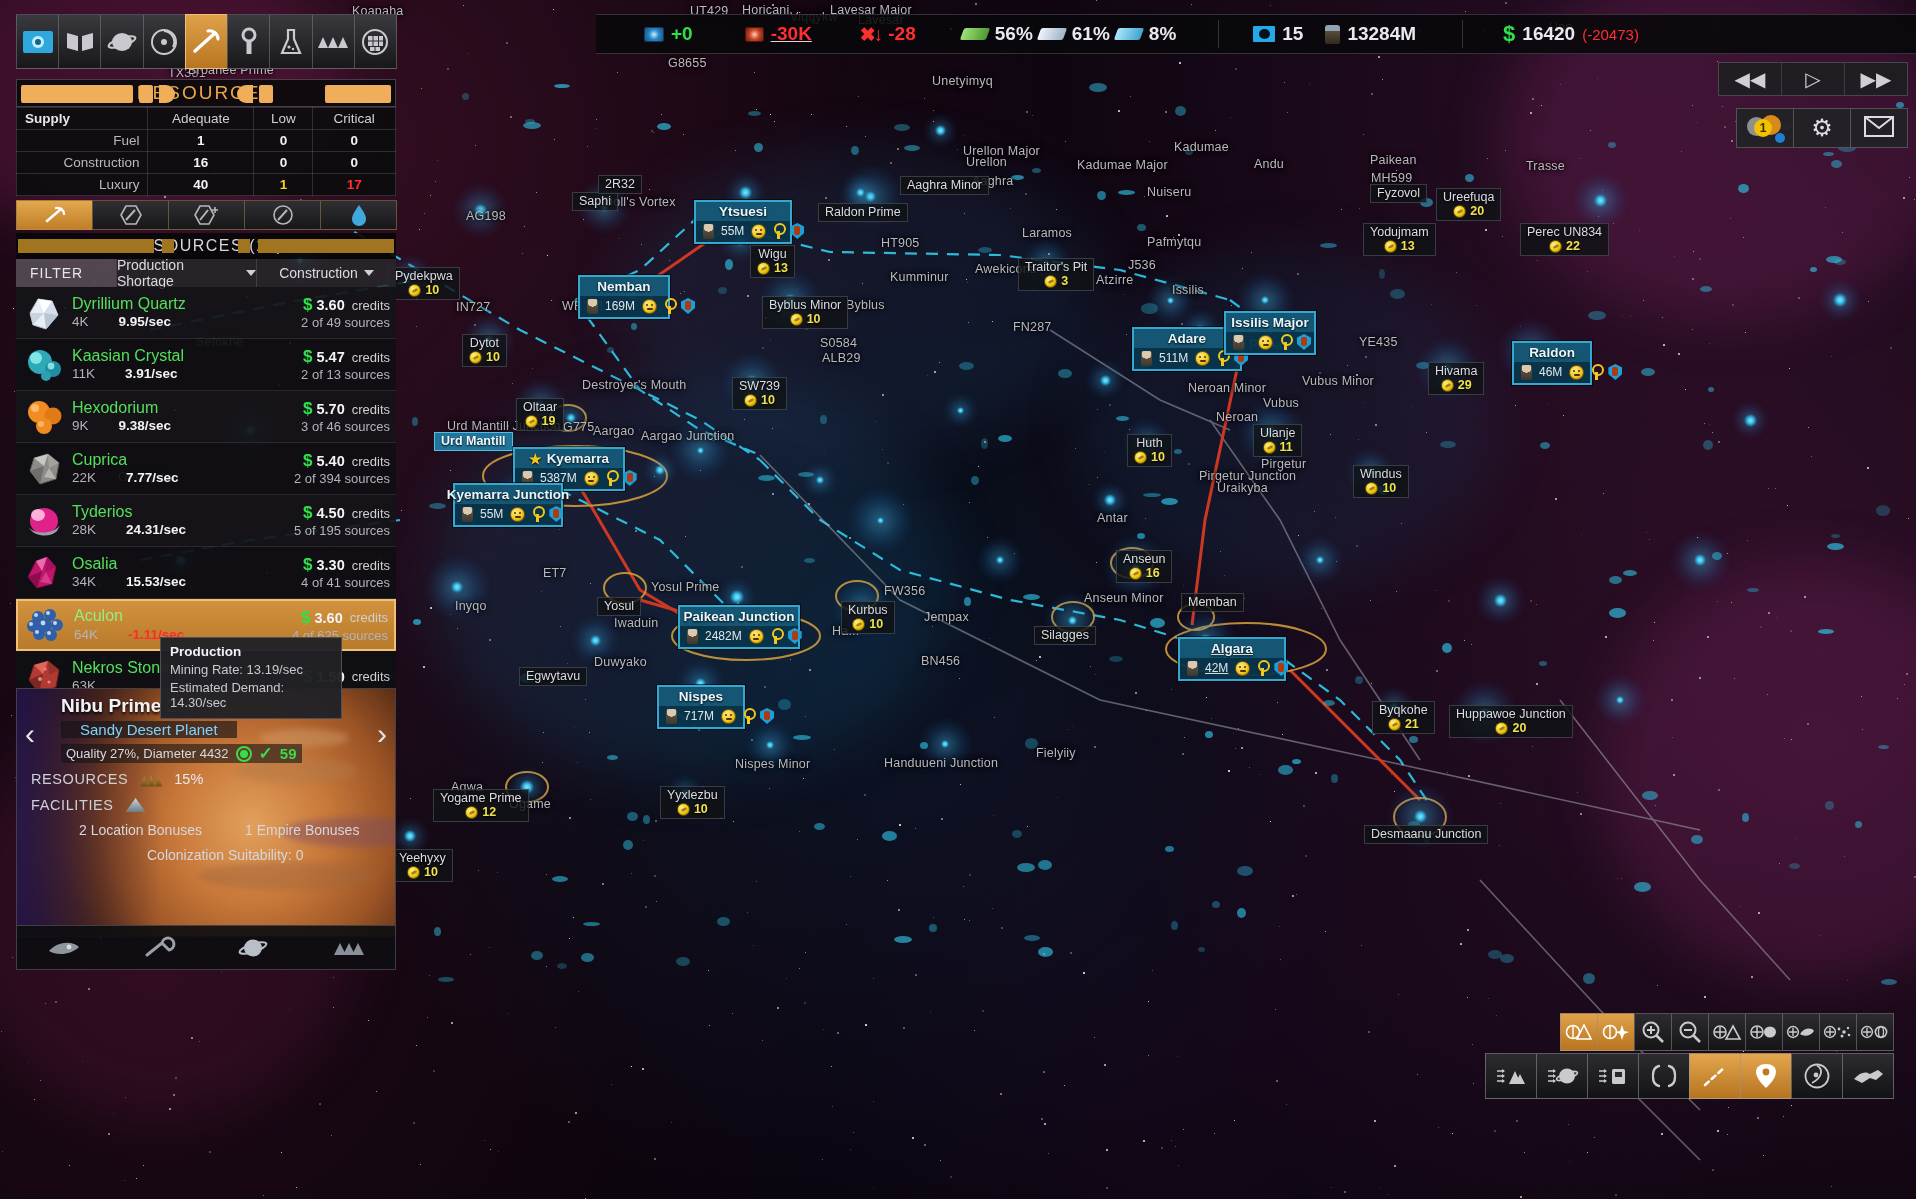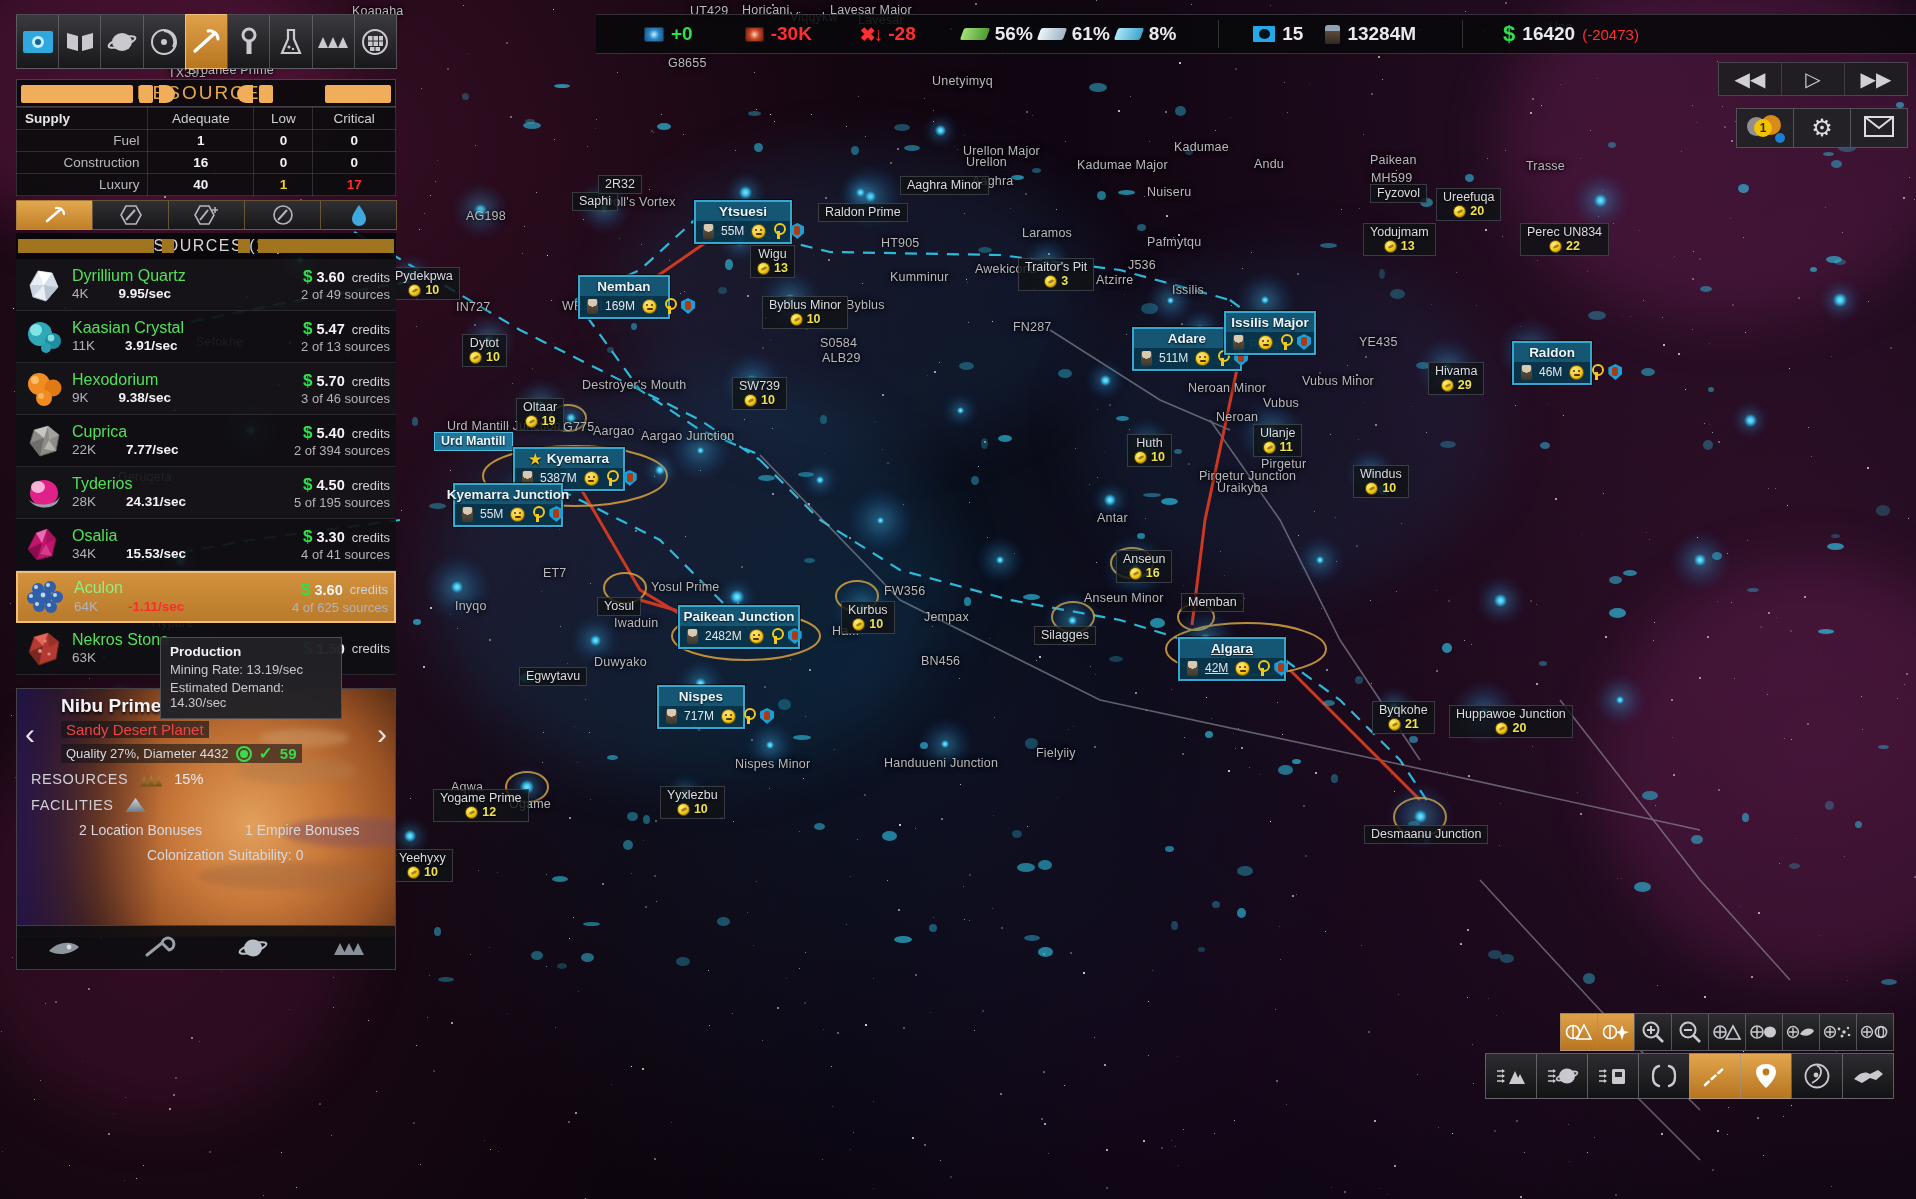--- a/index.html
+++ b/index.html
@@ -300,22 +300,22 @@
       radial-gradient(circle at 62% 55%, #e2a05c 0%, #c9793a 28%, #9d5526 52%, #5d2f15 72%, #200f08 100%),
       #1b0e07;
   }
   #planetimg:after{
     content:""; position:absolute; left:-4%; top:-8%; width:42%; height:130%;
     background:linear-gradient(90deg, rgba(35,20,90,.85), rgba(20,10,45,.35) 60%, rgba(0,0,0,0));
   }
   .pstreak{ position:absolute; border-radius:50%; filter:blur(3px); opacity:.45; }
   #pname{ position:absolute; left:44px; top:6px; color:#f2f2f6; font-size:19px; font-weight:bold;
     text-shadow:0 2px 3px #000;}
-  #ptype{ position:absolute; left:44px; top:32px; color:#ef4444; font-size:15px;
-    background:rgba(20,20,24,.65); padding:0 5px; }
+  #ptype{ position:absolute; left:44px; top:32px; color:#7dd3fc; font-size:15px;
+    background:rgba(20,20,24,.65); padding:0 19px; }
   #pqual{ position:absolute; left:44px; top:55px; display:flex; align-items:center; gap:7px;
     background:rgba(20,20,24,.6); padding:1px 5px; }
   #pqual .q{ color:#d8d8de; font-size:13px; }
   .qdot{ width:16px;height:16px;border-radius:50%;border:2px solid #39dc4a; position:relative;}
   .qdot:after{content:"";position:absolute;left:2px;top:2px;width:8px;height:8px;
     border-radius:50%;background:#39dc4a;}
   .chk{ color:#39dc4a; font-size:17px; font-weight:bold; line-height:1;}
   .qnum{ color:#39dc4a; font-size:15px; font-weight:bold;}
   #prow1,#prow2{ position:absolute; left:14px; display:flex; align-items:center; gap:12px; }
   #prow1{ top:82px; } #prow2{ top:108px; }
@@ -1835,21 +1835,21 @@
         <span class="shield"></span>
       </div>
     </div>
   </div>
 
 <div id="topbar">
   <div class="grp" style="margin-left:48px;">
     <span class="ico-empire"></span>
     <span class="tb-num green">+0</span>
   </div>
-  <div class="grp" style="margin-left:52px;">
+  <div class="grp" style="margin-left:52px;text-decoration:underline;">
     <span class="ico-threat"></span>
     <span class="tb-num red">-30K</span>
   </div>
   <div class="grp" style="margin-left:48px;">
     <span class="ico-x">✖↓</span>
     <span class="tb-num red">-28</span>
   </div>
   <div class="grp" style="margin-left:46px;">
     <span class="bar-fuel"></span>
     <span class="tb-num white">56%</span>
@@ -2052,20 +2052,31 @@
   </div>
 
   <div id="restitle">
     <span class="deco" style="left:2px;width:136px;"></span>
     <span class="deco" style="left:146px;width:12px;"></span>
     <span class="ttl"><span>RESOURCES</span>&nbsp;<span>(16)</span></span>
     <span class="deco" style="right:146px;width:12px;"></span>
     <span class="deco" style="right:2px;width:136px;"></span>
   </div>
 
+  <div id="filterrow">
+    <div class="fl">FILTER</div>
+    <div class="fdd">
+      <span>Production Shortage</span>
+      <span class="caret"></span>
+    </div>
+    <div class="fdd">
+      <span>Construction</span>
+      <span class="caret"></span>
+    </div>
+  </div>
 
   <div id="reslist">
       <div class="rrow">
         <div class="ricon"><svg width="44" height="40" viewBox="0 0 44 40">
             <g>
               <polygon points="8,20 16,6 30,8 36,22 24,36 11,32" fill="#e9eef5" stroke="#aeb9c6" stroke-width="1"></polygon>
               <polygon points="16,6 30,8 22,20" fill="#ffffff" opacity=".95"></polygon>
               <polygon points="8,20 22,20 11,32" fill="#c9d4e0"></polygon>
               <polygon points="30,8 36,22 22,20" fill="#d4dde8"></polygon>
               <polygon points="22,20 36,22 24,36" fill="#b9c5d3"></polygon>

